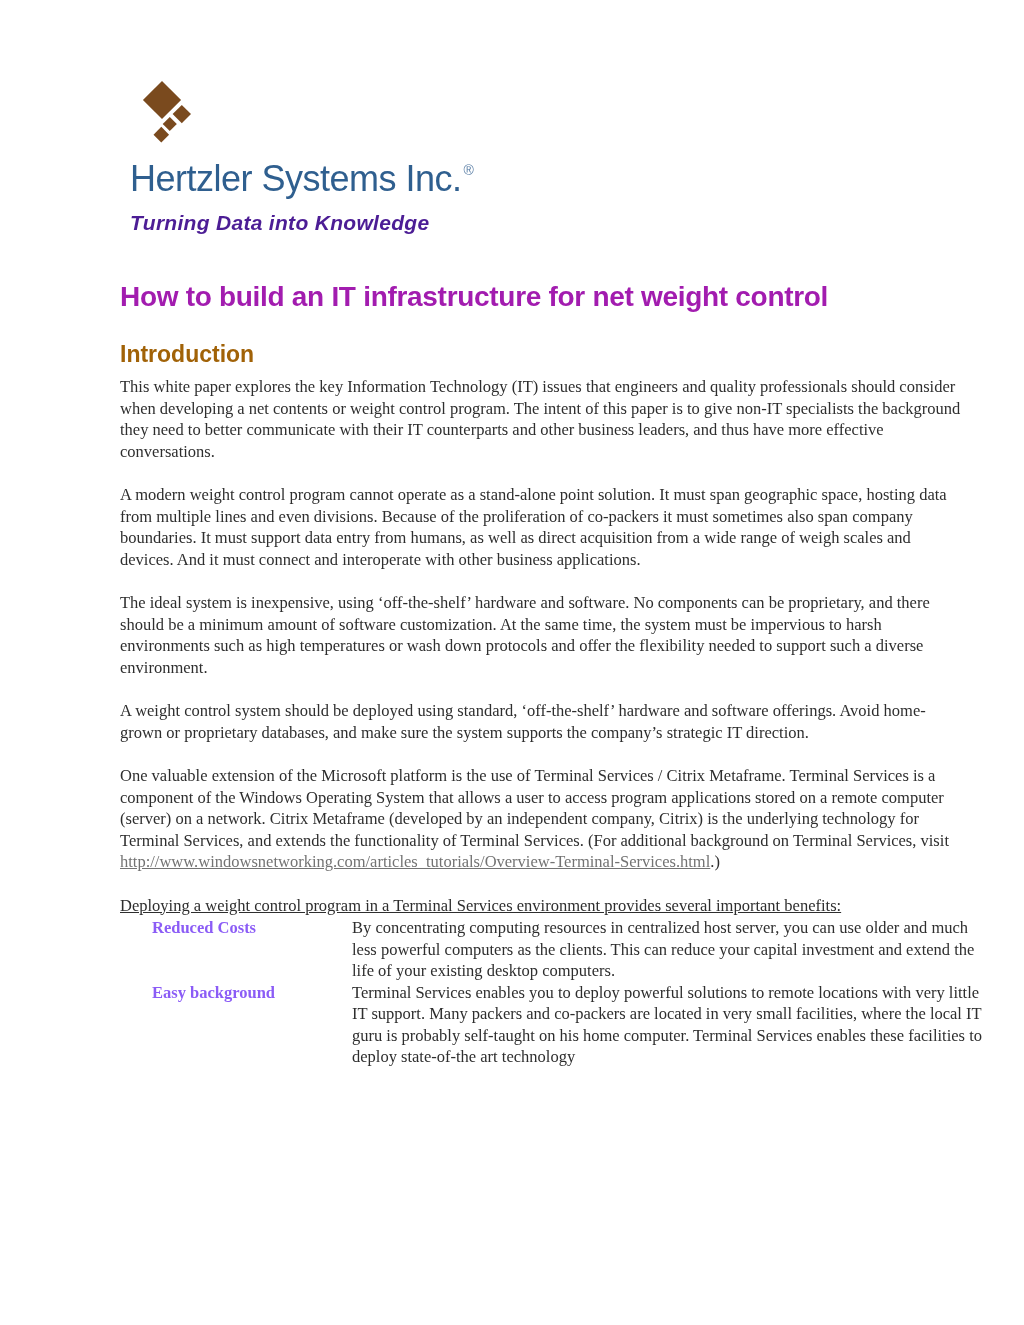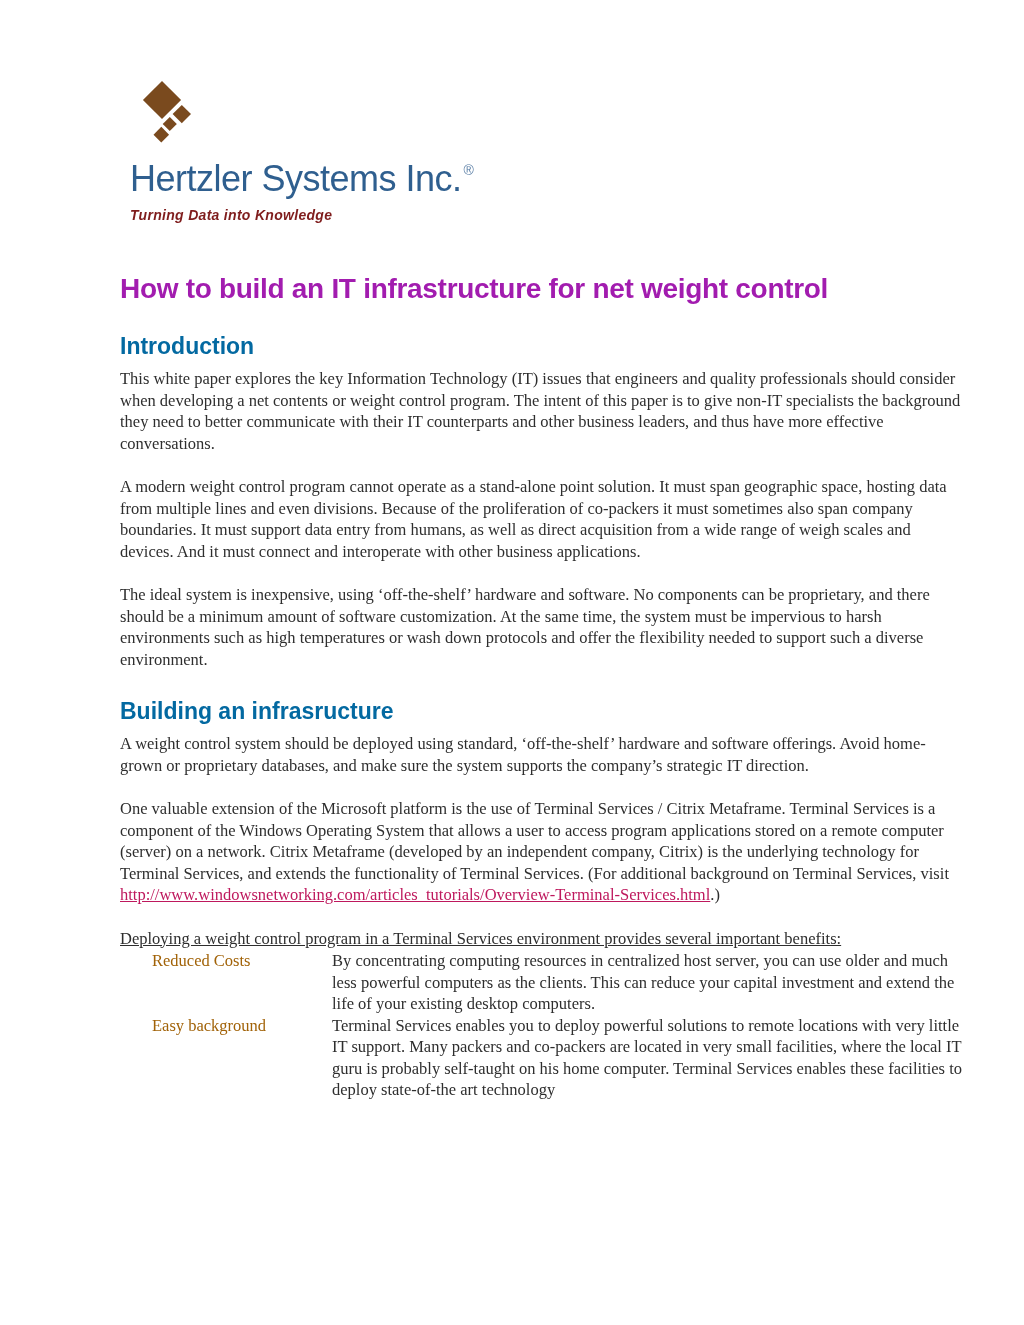--- a/index.html
+++ b/index.html
@@ -56,71 +56,72 @@
   .company-line sup {
     font-size: 14px;
     color: #5b7fa6;
     vertical-align: 16px;
     margin-left: 2px;
   }
   .tagline {
     font-family: "Liberation Sans", sans-serif;
     font-style: italic;
     font-weight: bold;
-    font-size: 14px;
+    font-size: 21px;
     line-height: 24px;
-    color: #7f1d1d;
+    color: #4c1d95;
     letter-spacing: 0.3px;
-    margin-top: 4px;
+    margin-top: 12px;
   }
 
   
   .doc { width: 846px; }
   h1.doc-title {
     font-family: "Liberation Sans", sans-serif;
     font-weight: bold;
     font-size: 28px;
     line-height: 32px;
     color: #a21caf;
     letter-spacing: -0.3px;
     margin: 46px 0 0 0;
   }
   h2.section-heading {
     font-family: "Liberation Sans", sans-serif;
     font-weight: bold;
     font-size: 23px;
     line-height: 26px;
-    color: #0369a1;
+    color: #a16207;
     margin: 28px 0 9px 0;
   }
   p.body-para {
     font-size: 16.5px;
     line-height: 21.5px;
     margin: 0 0 22px 0;
   }
   p.benefits-intro { margin-bottom: 1px; text-decoration: underline; }
   a.doc-link {
-    color: #be185d;
+    color: #737373;
     text-decoration: underline;
   }
 
   
   .benefit-row {
     display: flex;
     margin-left: 32px;
     font-size: 16.5px;
     line-height: 21.5px;
   }
   .benefit-term {
     flex: 0 0 180px;
-    font-weight: normal;
-    color: #a16207;
+    font-weight: bold;
+    color: #8b5cf6;
   }
   .benefit-desc {
     flex: 0 0 632px;
+    margin-left: 20px;
   }
 </style>
 </head>
 <body>
 
 <div class="page">
 
   <header class="logo-block">
     <div class="mark">
       <div class="mark-rot">
@@ -139,21 +140,20 @@
     <h1 class="doc-title">How to build an IT infrastructure for net weight control</h1>
 
     <section>
       <h2 class="section-heading">Introduction</h2>
       <p class="body-para">This white paper explores the key Information Technology (IT) issues that engineers and quality professionals should consider when developing a net contents or weight control program. The intent of this paper is to give non-IT specialists the background they need to better communicate with their IT counterparts and other business leaders, and thus have more effective conversations.</p>
       <p class="body-para">A modern weight control program cannot operate as a stand-alone point solution. It must span geographic space, hosting data from multiple lines and even divisions. Because of the proliferation of co-packers it must sometimes also span company boundaries. It must support data entry from humans, as well as direct acquisition from a wide range of weigh scales and devices. And it must connect and interoperate with other business applications.</p>
       <p class="body-para">The ideal system is inexpensive, using ‘off-the-shelf’ hardware and software.  No components can be proprietary, and there should be a minimum amount of software customization. At the same time, the system must be impervious to harsh environments such as high temperatures or wash down protocols and offer the flexibility needed to support such a diverse environment.</p>
     </section>
 
     <section>
-      <h2 class="section-heading">Building an infrasructure</h2>
       <p class="body-para">A weight control system should be deployed using standard, ‘off-the-shelf’ hardware and software offerings. Avoid home-grown or proprietary databases, and make sure the system supports the company’s strategic IT direction.</p>
 
       <p class="body-para"><span>One valuable extension of the Microsoft platform is the use of Terminal Services / Citrix Metaframe. Terminal Services is a component of the Windows Operating System that allows a user to access program applications stored on a remote computer (server) on a network. Citrix Metaframe (developed by an independent company, Citrix) is the underlying technology for Terminal Services, and extends the functionality of Terminal Services.  (For additional background on Terminal Services, visit </span><a class="doc-link" href="#">http://www.windowsnetworking.com/articles_tutorials/Overview-Terminal-Services.html</a><span>.)</span></p>
 
       <p class="body-para benefits-intro">Deploying a weight control program in a Terminal Services environment provides several important benefits:</p>
 
       <div class="benefits-list">
         <div class="benefit-row">
           <div class="benefit-term">Reduced Costs</div>
           <div class="benefit-desc">By concentrating computing resources in centralized host server, you can use older and much less powerful computers as the clients. This can reduce your capital investment and extend the life of your existing desktop computers.</div>

